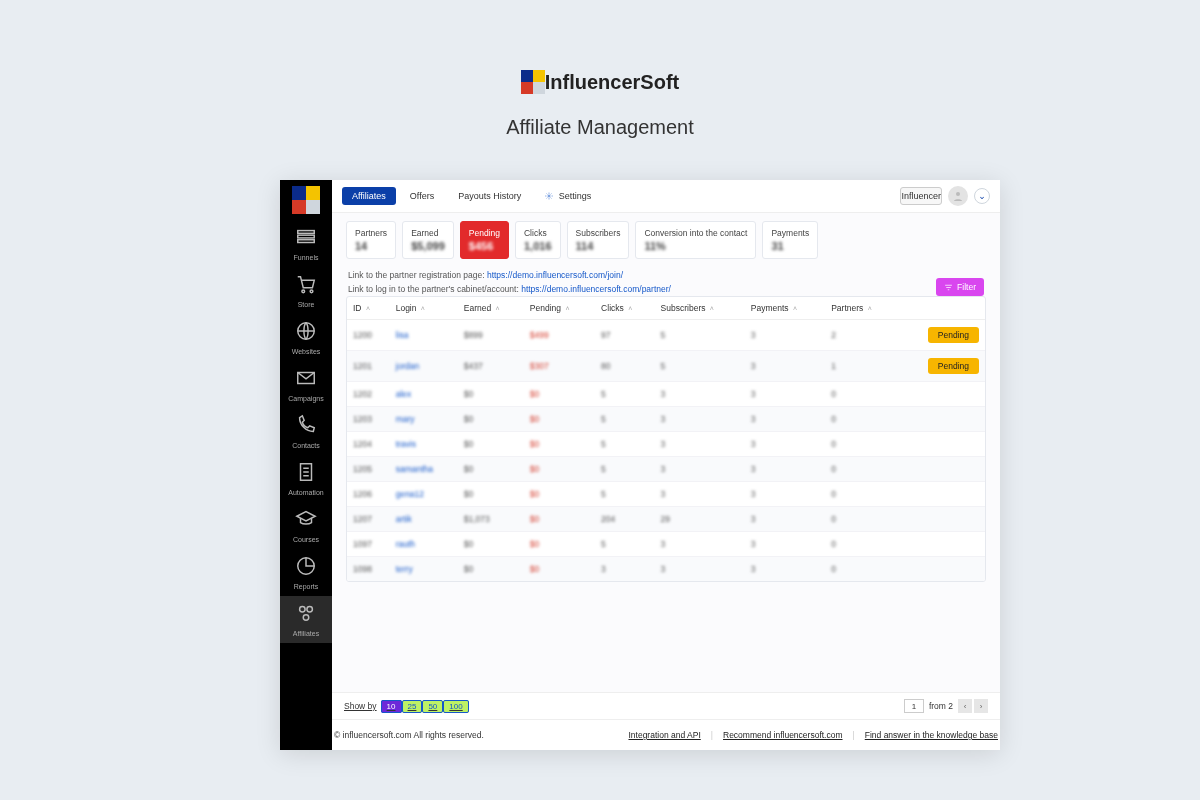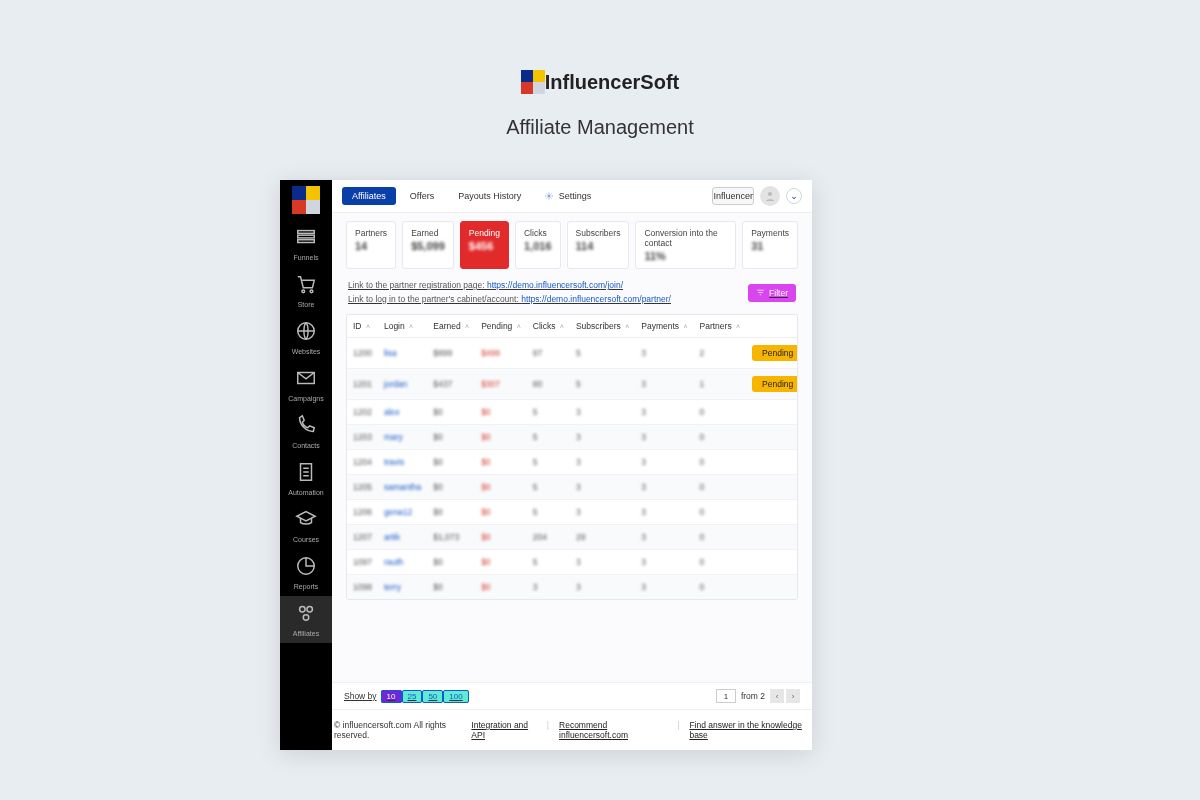--- a/index.html
+++ b/index.html
@@ -6,21 +6,21 @@
   body { font-family: -apple-system, Helvetica, Arial, sans-serif; background:#e8edf2; width:1200px; height:800px; overflow:hidden; }
   .outer { width:1200px; height:800px; position:relative; }
   .topbrand { text-align:center; padding:70px 0 0 0; }
   .topbrand .logo { display:inline-flex; align-items:center; gap:0; }
   .topbrand .logotile { width:24px; height:24px; display:inline-block; position:relative; }
   .logotile .q{ position:absolute; width:12px; height:12px; }
   .logotile .a{ top:0;left:0;background:#0b2b8a;} .logotile .b{top:0;left:12px;background:#f4c300;}
   .logotile .c{ top:12px;left:0;background:#d63a27;} .logotile .d{top:12px;left:12px;background:#cfd6dd;}
   .topbrand .brandtxt{ font-weight:700; font-size:20px; color:#222; }
   .subtitle{ text-align:center; font-size:20px; color:#333; margin-top:18px; font-weight:400;}
-  .appwin { position:absolute; left:280px; top:180px; width:532px; height:570px; background:#fff; box-shadow:0 4px 24px rgba(0,0,0,.12); display:flex; }
+  .appwin { position:absolute; left:280px; top:180px; width:720px; height:570px; background:#fff; box-shadow:0 4px 24px rgba(0,0,0,.12); display:flex; }
   .sidebar{ width:52px; background:#000; color:#ccc; display:flex; flex-direction:column; align-items:center; padding-top:6px; flex-shrink:0; }
   .sblogo{ width:28px;height:28px;position:relative;margin-bottom:6px;}
   .sblogo .q{position:absolute;width:14px;height:14px;}
   .sblogo .a{top:0;left:0;background:#0b2b8a;} .sblogo .b{top:0;left:14px;background:#f4c300;}
   .sblogo .c{top:14px;left:0;background:#d63a27;} .sblogo .d{top:14px;left:14px;background:#cfd6dd;}
   .sbitem{ width:52px; text-align:center; padding:6px 0; cursor:pointer;}
   .sbitem svg{ width:22px;height:22px; stroke:#bbb; fill:none; stroke-width:1.6; }
   .sbitem.active{ background:#2a2a2a; }
   .sbitem .lbl{ font-size:7px; color:#aaa; display:block; margin-top:2px; line-height:1;}
   .maincol{ flex:1; display:flex; flex-direction:column; font-size:9px; color:#333; min-width:0;}
@@ -34,36 +34,36 @@
   .avatar{ width:20px;height:20px;border-radius:50%;background:#e3e3e3; display:inline-flex;align-items:center;justify-content:center; margin-right:6px;}
   .avatar svg{width:12px;height:12px;fill:#bbb;}
   .ddl{ width:16px;height:16px;border-radius:50%;border:1px solid #cfd6dd;display:inline-flex;align-items:center;justify-content:center;color:#0b3fa8;font-size:9px;}
   .body{ flex:1; padding:8px 14px; overflow:hidden; background:#fbfbfd;}
   .cards{ display:flex; gap:6px; flex-wrap:nowrap;}
   .card{ background:#fff; border:1px solid #e5e8ee; border-radius:3px; padding:6px 8px; }
   .card .clabel{ font-size:8.5px; color:#444;}
   .card .cval{ font-size:11px; color:#444; filter:blur(1.5px); margin-top:2px; font-weight:600;}
   .card.hot{ background:#e22a2b; color:#fff; border-color:#e22a2b;}
   .card.hot .clabel{ color:#fff;} .card.hot .cval{ color:#fff;}
-  .linksrow{ margin:10px 2px 8px; display:flex; align-items:center;text-decoration:underline;}
+  .linksrow{ margin:10px 2px 0; display:flex; align-items:flex-end;}
   .linksrow .lk{ font-size:8.5px; color:#555; line-height:1.6;}
   .linksrow .lk a{ color:#1558c9; text-decoration:none;}
   .filterbtn{ margin-left:auto; background:#d946ef; color:#fff; border-radius:3px; padding:4px 8px; font-size:8.5px; display:inline-flex; align-items:center; gap:4px; cursor:pointer;}
   .tablewrap{ background:#fff; border:1px solid #e5e8ee; border-radius:3px; overflow:hidden;}
   table{ width:100%; border-collapse:collapse; font-size:8.5px; }
   th{ text-align:left; font-weight:400; color:#333; padding:6px 6px; border-bottom:1px solid #eee; white-space:nowrap;}
   th .arw{ color:#aaa; font-size:7px; margin-left:2px;}
   td{ padding:7px 6px; border-top:1px solid #f2f2f6; color:#555; white-space:nowrap;}
   tr:nth-child(even) td{ background:#f9fafc;}
   .blur{ filter:blur(1.5px);} .blurlink{ filter:blur(1.5px); color:#1558c9;}
   .pendbtn{ background:#f7b500; color:#222; padding:3px 10px; border-radius:3px; font-size:8.5px; display:inline-block;}
   .pager{ display:flex; align-items:center; padding:6px 12px; font-size:8.5px; background:#fff; border-top:1px solid #eee;}
   .showby{ display:flex; align-items:center; gap:4px;text-decoration:underline;}
   .pgbtn{ border:1px solid #1558c9; color:#fff; background:#6d28d9; padding:1px 5px; border-radius:2px; font-size:8px; cursor:pointer;}
-  .pgbtn.inactive{ background:#5eead4; color:#1558c9;}
+  .pgbtn.inactive{ background:#bef264; color:#1558c9;}
   .pgright{ margin-left:auto; display:flex; align-items:center; gap:2px;}
   .pgbox{ border:1px solid #ccc; width:20px; height:14px; text-align:center; font-size:8px; line-height:14px;}
   .navbx{ width:14px;height:14px;background:#e6e6e6;display:inline-flex;align-items:center;justify-content:center;font-size:8px;color:#666; cursor:pointer;}
   .footer{ display:flex; align-items:center; padding:10px 2px; border-top:1px solid #eee; font-size:8.5px; background:#fff;}
   .footer .fl{ color:#333;}
   .footer .fr{ margin-left:auto; display:flex; gap:10px;}
   .footer .fr a{ color:#222; text-decoration:underline;}
   .redblur{ color:#d43a2a; }
 </style>
 </head>

